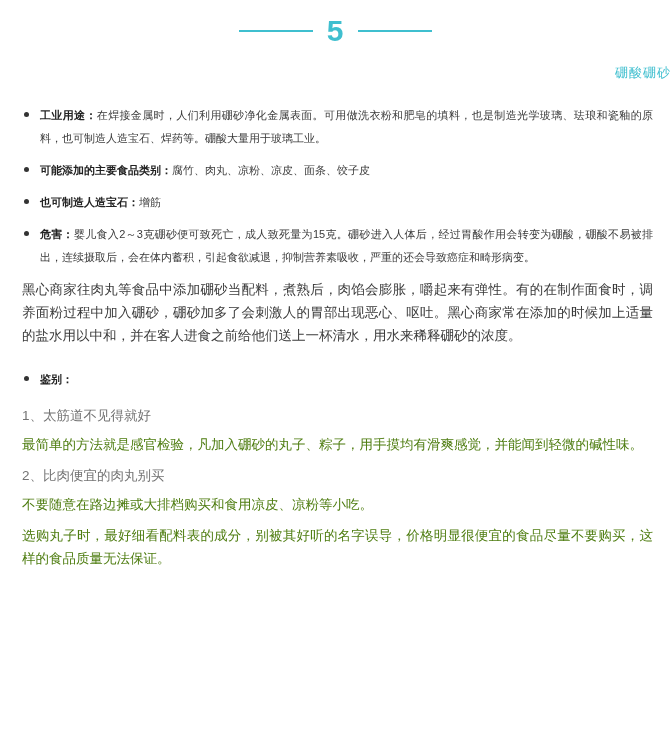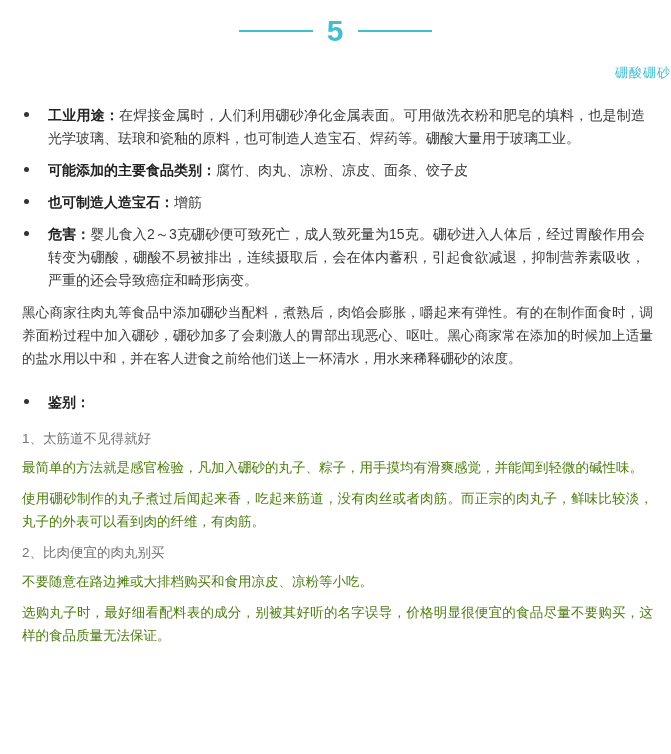--- a/index.html
+++ b/index.html
@@ -71,25 +71,25 @@
     content: "";
     position: absolute;
     left: 2px;
     top: 8px;
     width: 5px;
     height: 5px;
     border-radius: 50%;
     background: #333333;
   }
   .para {
-    font-size: 14px;
+    font-size: 11px;
     line-height: 23px;
     color: #3a3a3a;
     text-align: justify;
-    margin: 8px;
+    margin: 0;
   }
   .label {
     font-weight: bold;
     color: #222222;
   }
   .plain-block {
     margin: 0 0 21px 0;
     font-size: 13.5px;
     line-height: 23px;
     color: #3a3a3a;
@@ -160,20 +160,19 @@
         <p class="para">
           <span class="label">鉴别：</span>
         </p>
       </li>
     </ul>
 
     <div class="spacer-sm"></div>
 
     <p class="sub-heading">1、太筋道不见得就好</p>
     <p class="indent-block">最简单的方法就是感官检验，凡加入硼砂的丸子、粽子，用手摸均有滑爽感觉，并能闻到轻微的碱性味。</p>
-    <p class="indent-block">使用硼砂制作的丸子煮过后闻起来香，吃起来筋道，没有肉丝或者肉筋。而正宗的肉丸子，鲜味比较淡，丸子的外表可以看到肉的纤维，有肉筋。</p>
 
     <p class="sub-heading">2、比肉便宜的肉丸别买</p>
     <p class="indent-block">不要随意在路边摊或大排档购买和食用凉皮、凉粉等小吃。</p>
     <p class="indent-block">选购丸子时，最好细看配料表的成分，别被其好听的名字误导，价格明显很便宜的食品尽量不要购买，这样的食品质量无法保证。</p>
 
   </div>
 </div>
 
 </body></html>

